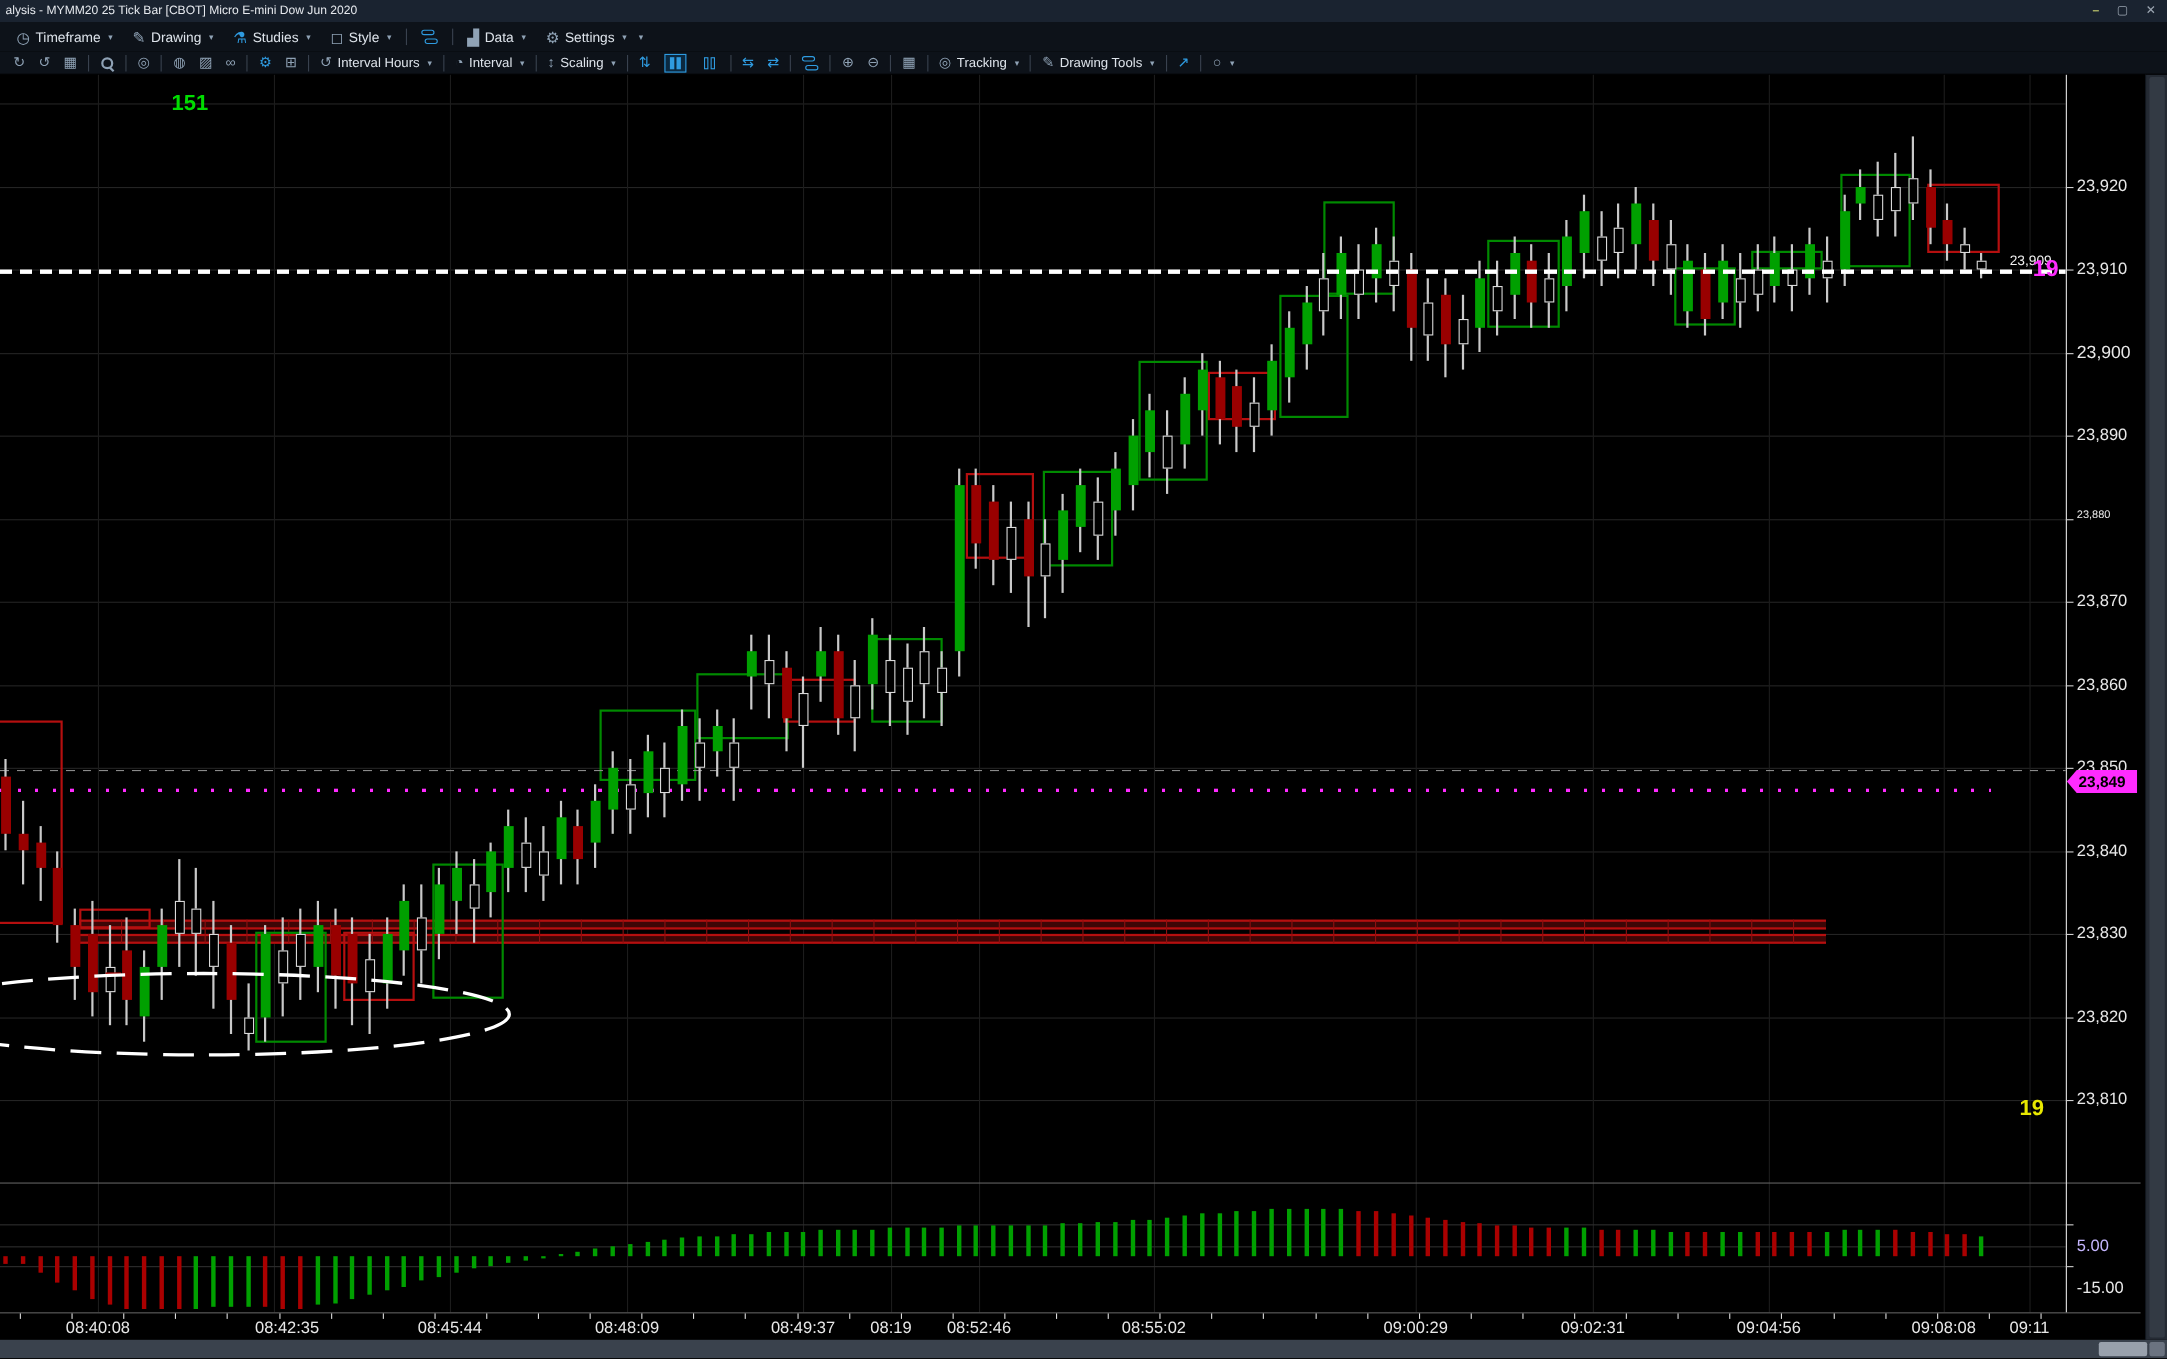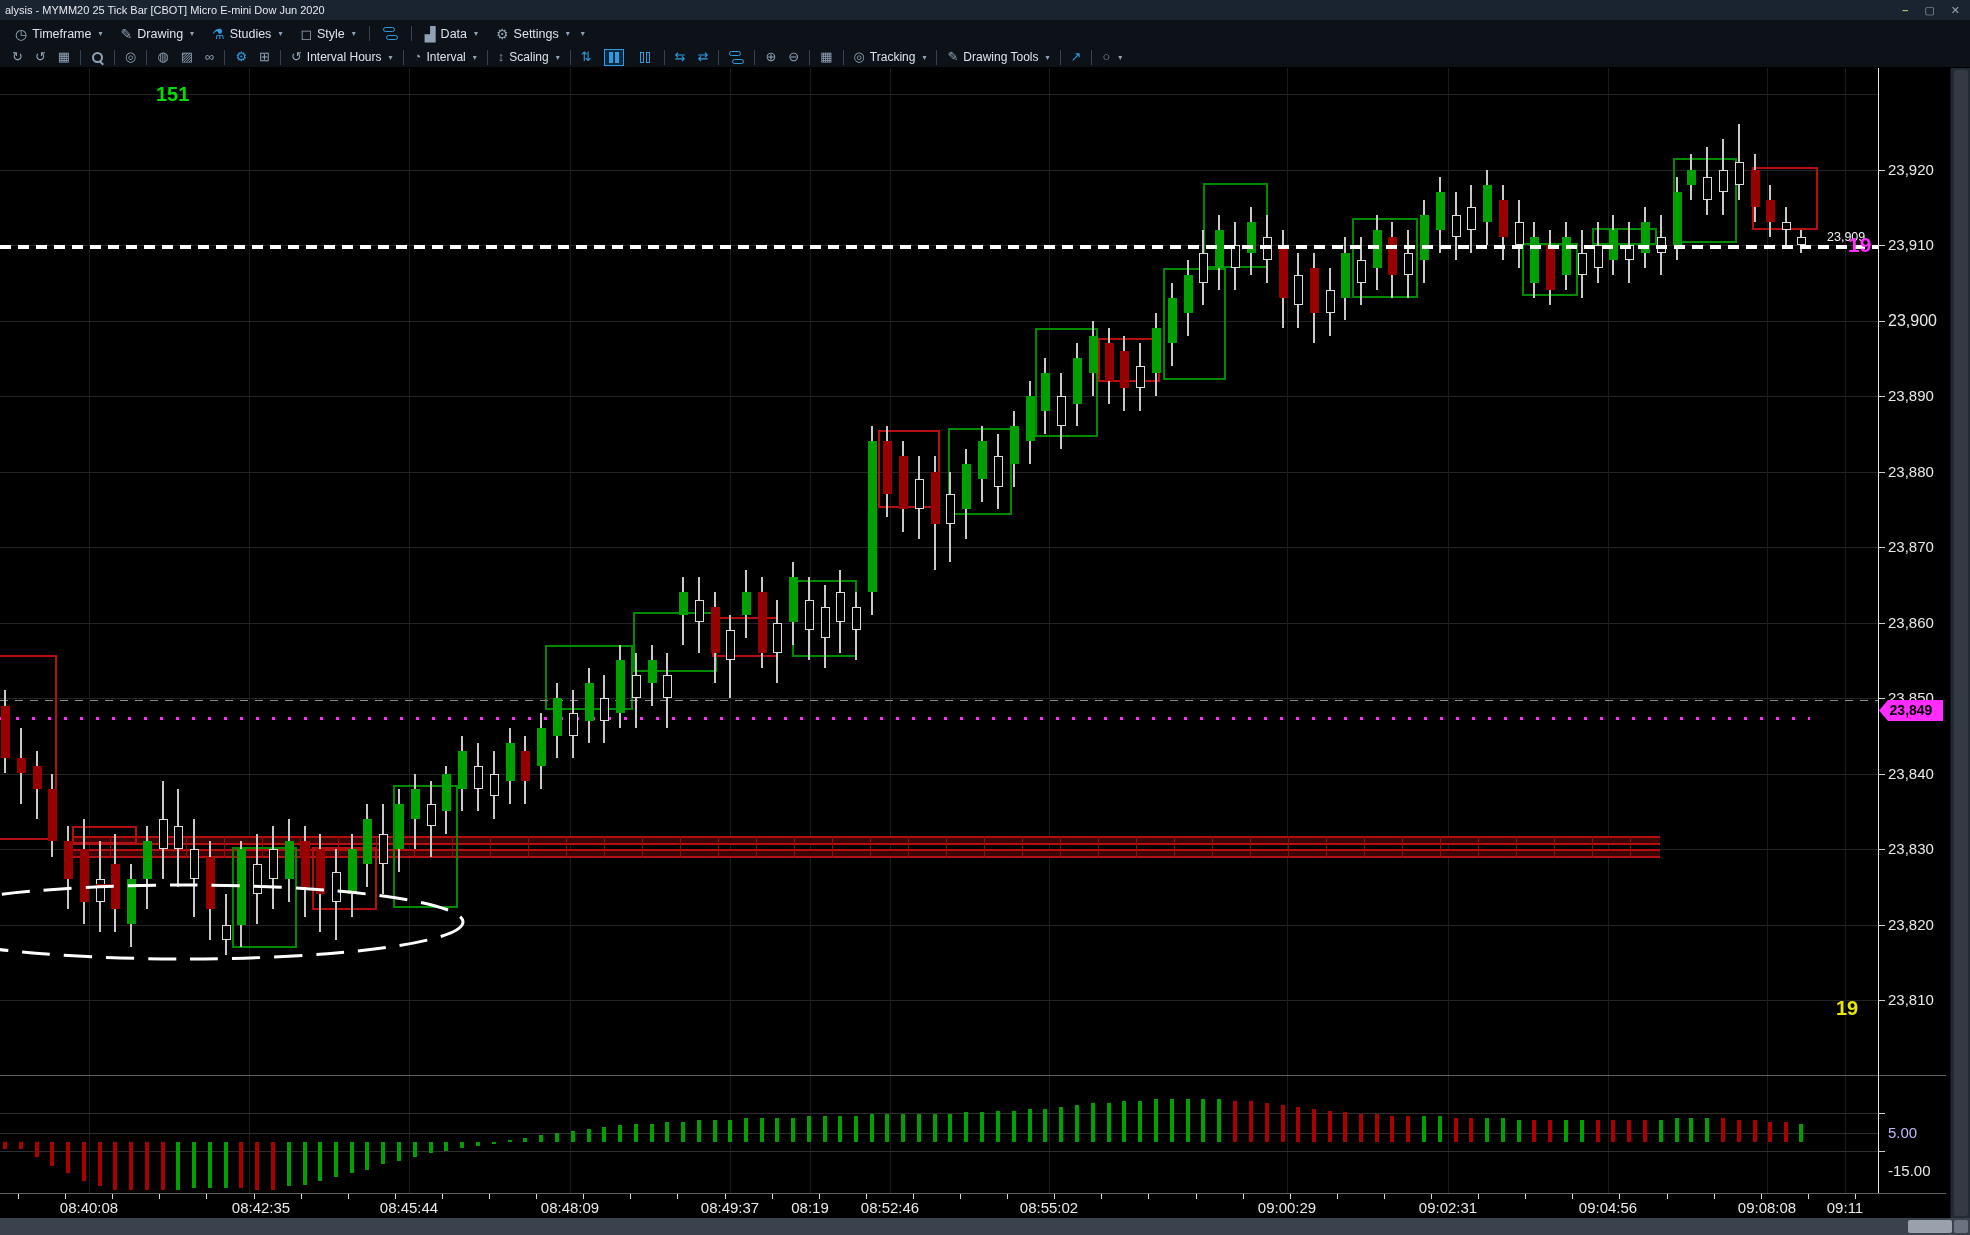--- a/index.html
+++ b/index.html
@@ -686,21 +686,21 @@
       <div style="position: absolute; left: 1878px; top: 68px; width: 1px; height: 1125px; background: rgb(230, 230, 230);"></div>
       <div style="position: absolute; left: 1878px; top: 169.5px; width: 7px; height: 1px; background: rgb(207, 207, 207);"></div>
       <div style="position: absolute; left: 1888px; top: 160.5px; color: rgb(232, 232, 232); font-size: 15px;">23,920</div>
       <div style="position: absolute; left: 1878px; top: 245px; width: 7px; height: 1px; background: rgb(207, 207, 207);"></div>
       <div style="position: absolute; left: 1888px; top: 236px; color: rgb(232, 232, 232); font-size: 15px;">23,910</div>
       <div style="position: absolute; left: 1878px; top: 320.5px; width: 7px; height: 1px; background: rgb(207, 207, 207);"></div>
       <div style="position: absolute; left: 1888px; top: 311.5px; color: rgb(232, 232, 232); font-size: 16px;">23,900</div>
       <div style="position: absolute; left: 1878px; top: 396px; width: 7px; height: 1px; background: rgb(207, 207, 207);"></div>
       <div style="position: absolute; left: 1888px; top: 387px; color: rgb(232, 232, 232); font-size: 15px;">23,890</div>
       <div style="position: absolute; left: 1878px; top: 471.5px; width: 7px; height: 1px; background: rgb(207, 207, 207);"></div>
-      <div style="position: absolute; left: 1888px; top: 462.5px; color: rgb(232, 232, 232); font-size: 15px;">23,880</div>
+      <div style="position: absolute; left: 1888px; top: 462.5px; color: rgb(232, 232, 232); font-size: 10px;">23,880</div>
       <div style="position: absolute; left: 1878px; top: 547px; width: 7px; height: 1px; background: rgb(207, 207, 207);"></div>
       <div style="position: absolute; left: 1888px; top: 538px; color: rgb(232, 232, 232); font-size: 15px;">23,870</div>
       <div style="position: absolute; left: 1878px; top: 622.5px; width: 7px; height: 1px; background: rgb(207, 207, 207);"></div>
       <div style="position: absolute; left: 1888px; top: 613.5px; color: rgb(232, 232, 232); font-size: 15px;">23,860</div>
       <div style="position: absolute; left: 1878px; top: 698px; width: 7px; height: 1px; background: rgb(207, 207, 207);"></div>
       <div style="position: absolute; left: 1888px; top: 689px; color: rgb(232, 232, 232); font-size: 15px;">23,850</div>
       <div style="position: absolute; left: 1878px; top: 773.5px; width: 7px; height: 1px; background: rgb(207, 207, 207);"></div>
       <div style="position: absolute; left: 1888px; top: 764.5px; color: rgb(232, 232, 232); font-size: 15px;">23,840</div>
       <div style="position: absolute; left: 1878px; top: 849px; width: 7px; height: 1px; background: rgb(207, 207, 207);"></div>
       <div style="position: absolute; left: 1888px; top: 840px; color: rgb(232, 232, 232); font-size: 15px;">23,830</div>

